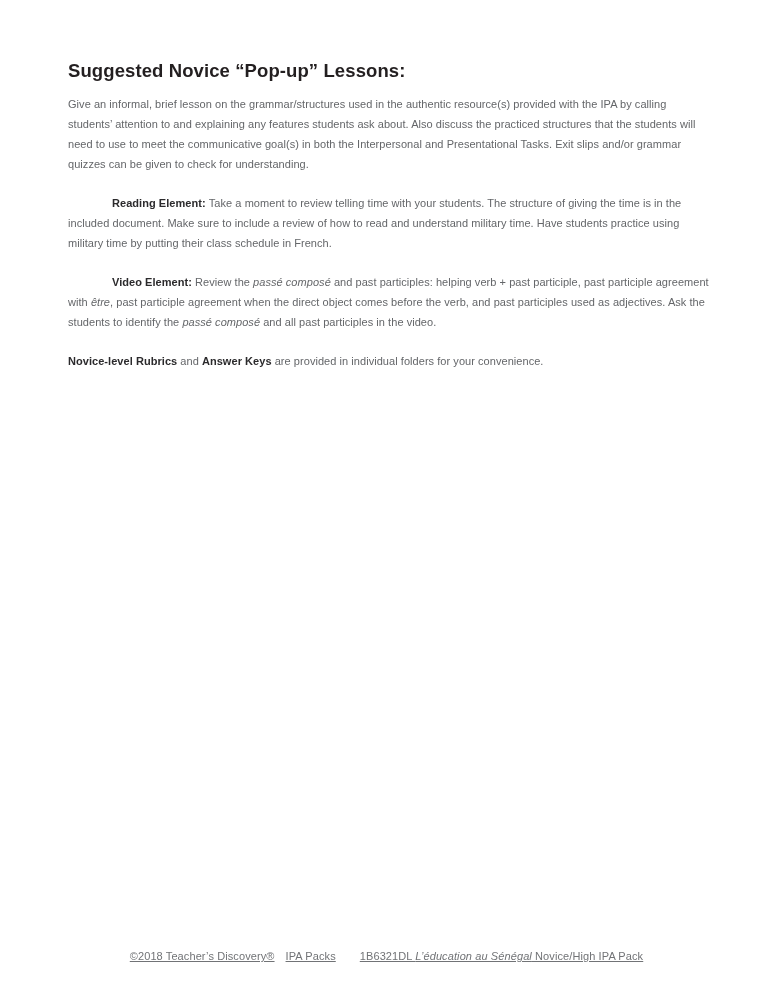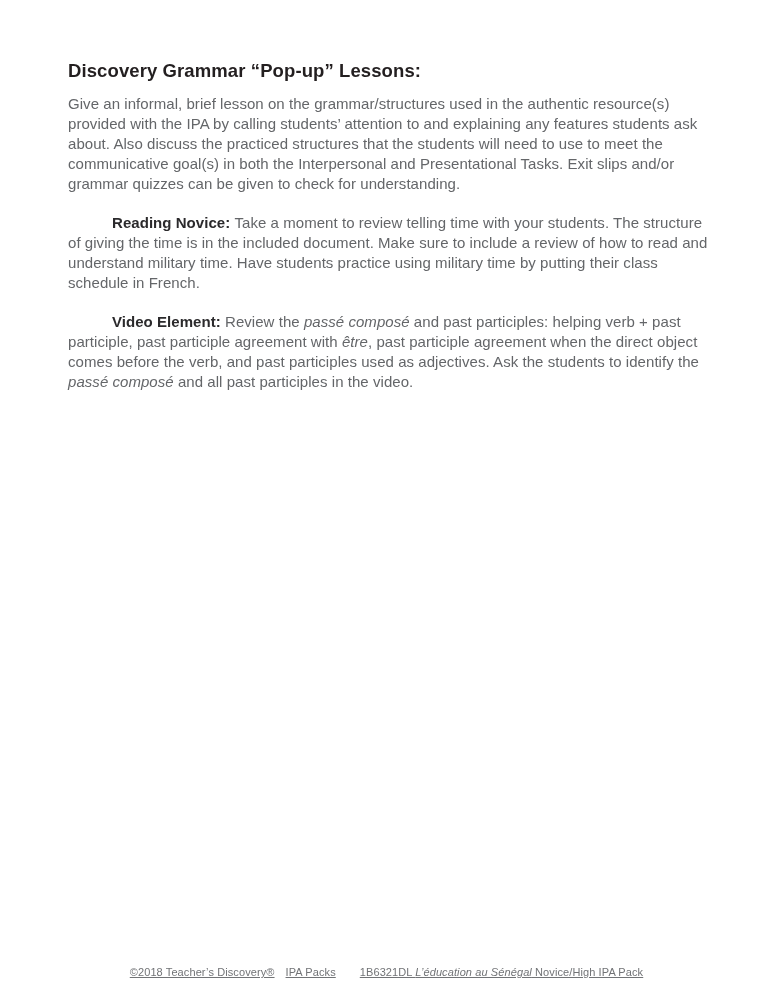--- a/index.html
+++ b/index.html
@@ -23,21 +23,21 @@
   h1.page-title {
     margin: 0 0 12px 0;
     font-size: 18.5px;
     line-height: 22px;
     font-weight: 700;
     color: #231f20;
     letter-spacing: 0.1px;
   }
   p.body-par {
     margin: 0 0 19px 0;
-    font-size: 15px;
+    font-size: 11px;
     line-height: 20px;
     color: #646669;
     letter-spacing: 0.05px;
   }
   p.body-par.indent {
     text-indent: 44px;
   }
   .run-normal { font-style: normal; }
   .run-bold {
     font-weight: 700;
@@ -53,33 +53,34 @@
     justify-content: center;
     align-items: baseline;
     font-size: 11px;
     line-height: 14px;
     color: #717376;
     letter-spacing: 0.1px;
     text-decoration: underline;
   }
   .footer-seg { white-space: pre; }
   .footer-seg + .footer-seg { margin-left: 11px; }
-  .footer-seg.pack-title { margin-left: 24px; margin-top: 16px; }
+  .footer-seg.pack-title { margin-left: 24px; }
 </style>
 </head>
 <body>
 
 <div class="page-content">
-  <h1 class="page-title">Discovery Grammar “Pop-up” Lessons:</h1>
+  <h1 class="page-title">Suggested Novice “Pop-up” Lessons:</h1>
 
   <p class="body-par"><span class="run-normal">Give an informal, brief lesson on the grammar/structures used in the authentic resource(s) provided with the IPA by calling students’ attention to and explaining any features students ask about. Also discuss the practiced structures that the students will need to use to meet the communicative goal(s) in both the Interpersonal and Presentational Tasks. Exit slips and/or grammar quizzes can be given to check for understanding.</span></p>
 
-  <p class="body-par indent"><span class="run-bold">Reading Novice: </span><span class="run-normal">Take a moment to review telling time with your students. The structure of giving the time is in the included document. Make sure to include a review of how to read and understand military time. Have students practice using military time by putting their class schedule in French.</span></p>
+  <p class="body-par indent"><span class="run-bold">Reading Element: </span><span class="run-normal">Take a moment to review telling time with your students. The structure of giving the time is in the included document. Make sure to include a review of how to read and understand military time. Have students practice using military time by putting their class schedule in French.</span></p>
 
   <p class="body-par indent"><span class="run-bold">Video Element: </span><span class="run-normal">Review the </span><span class="run-italic">passé composé</span><span class="run-normal"> and past participles: helping verb + past participle, past participle agreement with </span><span class="run-italic">être</span><span class="run-normal">, past participle agreement when the direct object comes before the verb, and past participles used as adjectives. Ask the students to identify the </span><span class="run-italic">passé composé</span><span class="run-normal"> and all past participles in the video.</span></p>
 
+  <p class="body-par"><span class="run-bold">Novice-level Rubrics</span><span class="run-normal"> and </span><span class="run-bold">Answer Keys</span><span class="run-normal"> are provided in individual folders for your convenience.</span></p>
 </div>
 
 <div class="page-footer">
   <span class="footer-seg">©2018 Teacher’s Discovery®</span>
   <span class="footer-seg">IPA Packs</span>
   <span class="footer-seg pack-title"><span class="run-normal">1B6321DL </span><span class="run-italic">L’éducation au Sénégal</span><span class="run-normal"> Novice/High IPA Pack</span></span>
 </div>
 
 </body></html>

